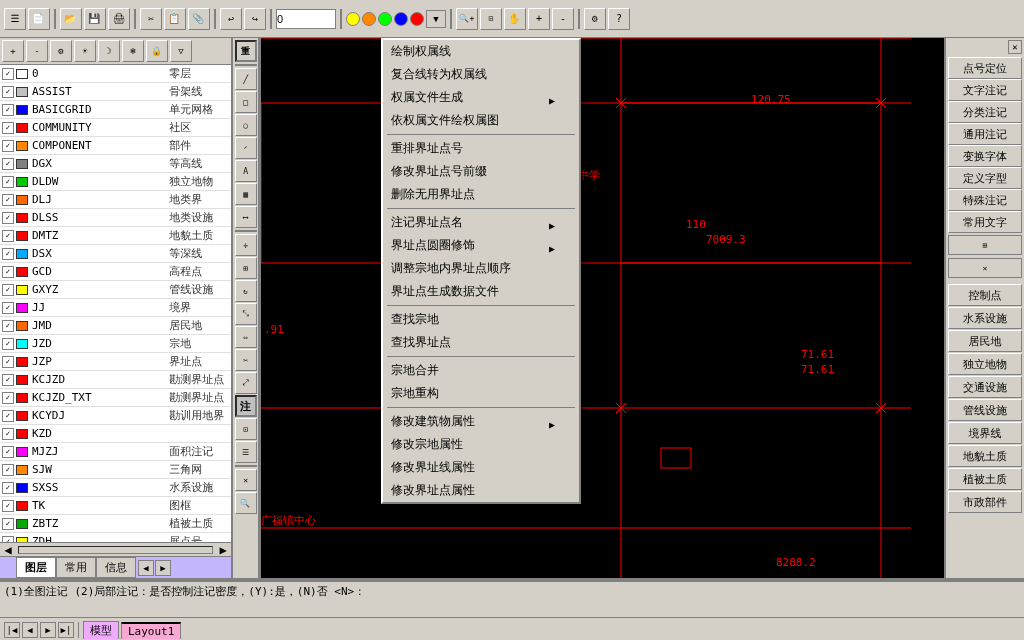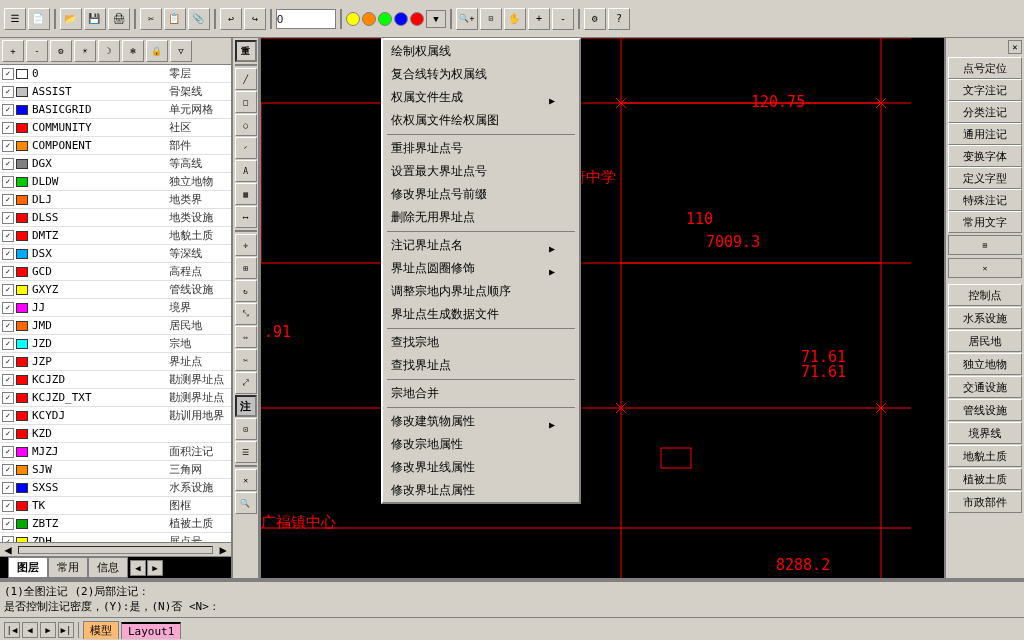--- a/index.html
+++ b/index.html
@@ -224,35 +224,35 @@
       justify-content: center;
     }
 
     
     #status-bar {
       width: 100%;
       height: 40px;
       background: #d4d0c8;
       border-top: 2px solid #808080;
       display: flex;
-      flex-direction: column;
+      flex-direction: row;
       padding: 2px 4px;
     }
 
     #status-line1 {
       font-size: 11px;
     }
 
     #status-line2 {
       font-size: 11px;
     }
 
     .tab-btn {
       padding: 2px 8px;
-      background: #fdba74;
+      background: #f0abfc;
       border: 1px solid #808080;
       border-bottom: none;
       font-size: 11px;
       cursor: pointer;
     }
 
     .tab-btn.active {
       background: #f9a8d4;
       border-top: 2px solid #000;
     }
@@ -266,21 +266,21 @@
       cursor: pointer;
       display: flex;
       align-items: center;
       justify-content: center;
     }
 
     
     .canvas-text {
       position: absolute;
       color: red;
-      font-size: 15px;
+      font-size: 11px;
       font-family: 'SimSun', monospace;
     }
 
     
     #layer-scroll {
       height: 14px;
       background: #d4d0c8;
       border-top: 1px solid #808080;
       display: flex;
       align-items: center;
@@ -291,25 +291,25 @@
       height: 16px;
       font-size: 12px;
       display: flex;
       align-items: center;
       justify-content: center;
       cursor: pointer;
     }
 
     #layer-tabs {
       height: 22px;
-      background: #000000;
+      background: #c4b5fd;
       display: flex;
       align-items: center;
       border-top: 1px solid #808080;
-      padding: 0 8px;
+      padding: 0 16px;
     }
 
     .layer-tab {
       padding: 2px 8px;
       font-size: 11px;
       cursor: pointer;
       border: 1px solid #808080;
       background: #d4d0c8;
     }
 
@@ -625,21 +625,21 @@
       <line x1="355" y1="365" x2="365" y2="375" stroke="red" stroke-width="1"></line>
       <line x1="365" y1="365" x2="355" y2="375" stroke="red" stroke-width="1"></line>
       <line x1="615" y1="365" x2="625" y2="375" stroke="red" stroke-width="1"></line>
       <line x1="625" y1="365" x2="615" y2="375" stroke="red" stroke-width="1"></line>
 
       <rect x="400" y="410" width="30" height="20" fill="none" stroke="red" stroke-width="1"></rect>
     </svg>
 
     <div class="canvas-text" style="left:295px;top:130px;">天府中学</div>
     <div class="canvas-text" style="left:490px;top:55px;">120.75</div>
-    <div class="canvas-text" style="left:425px;top:172px;">110</div>
+    <div class="canvas-text" style="left:425px;top:180px;">110</div>
     <div class="canvas-text" style="left:445px;top:195px;">7009.3</div>
     <div class="canvas-text" style="left:490;top:475px;">广福镇中心</div>
     <div class="canvas-text" style="left:540px;top:310px;">71.61</div>
     <div class="canvas-text" style="left:540px;top:325px;">71.61</div>
     <div class="canvas-text" style="left:3px;top:285px;">.91</div>
     <div class="canvas-text" style="left:515px;top:518px;">8288.2</div>
 
     <div id="context-menu">
     <div class="menu-item">
           <span>绘制权属线</span>
@@ -652,23 +652,20 @@
           <span class="menu-arrow">▶</span>
         </div>
         <div class="menu-item">
           <span>依权属文件绘权属图</span>
         </div>
         <div class="menu-separator"></div>
         <div class="menu-item">
           <span>重排界址点号</span>
         </div>
         <div class="menu-item">
-          <span>设置最大界址点号</span>
-        </div>
-        <div class="menu-item">
           <span>修改界址点号前缀</span>
         </div>
         <div class="menu-item">
           <span>删除无用界址点</span>
         </div>
         <div class="menu-separator"></div>
         <div class="menu-item">
           <span>注记界址点名</span>
           <span class="menu-arrow">▶</span>
         </div>
@@ -685,20 +682,23 @@
         <div class="menu-separator"></div>
         <div class="menu-item">
           <span>查找宗地</span>
         </div>
         <div class="menu-item">
           <span>查找界址点</span>
         </div>
         <div class="menu-separator"></div>
         <div class="menu-item">
           <span>宗地合并</span>
+        </div>
+        <div class="menu-item">
+          <span>宗地重构</span>
         </div>
         <div class="menu-separator"></div>
         <div class="menu-item">
           <span>修改建筑物属性</span>
           <span class="menu-arrow">▶</span>
         </div>
         <div class="menu-item">
           <span>修改宗地属性</span>
         </div>
         <div class="menu-item">

